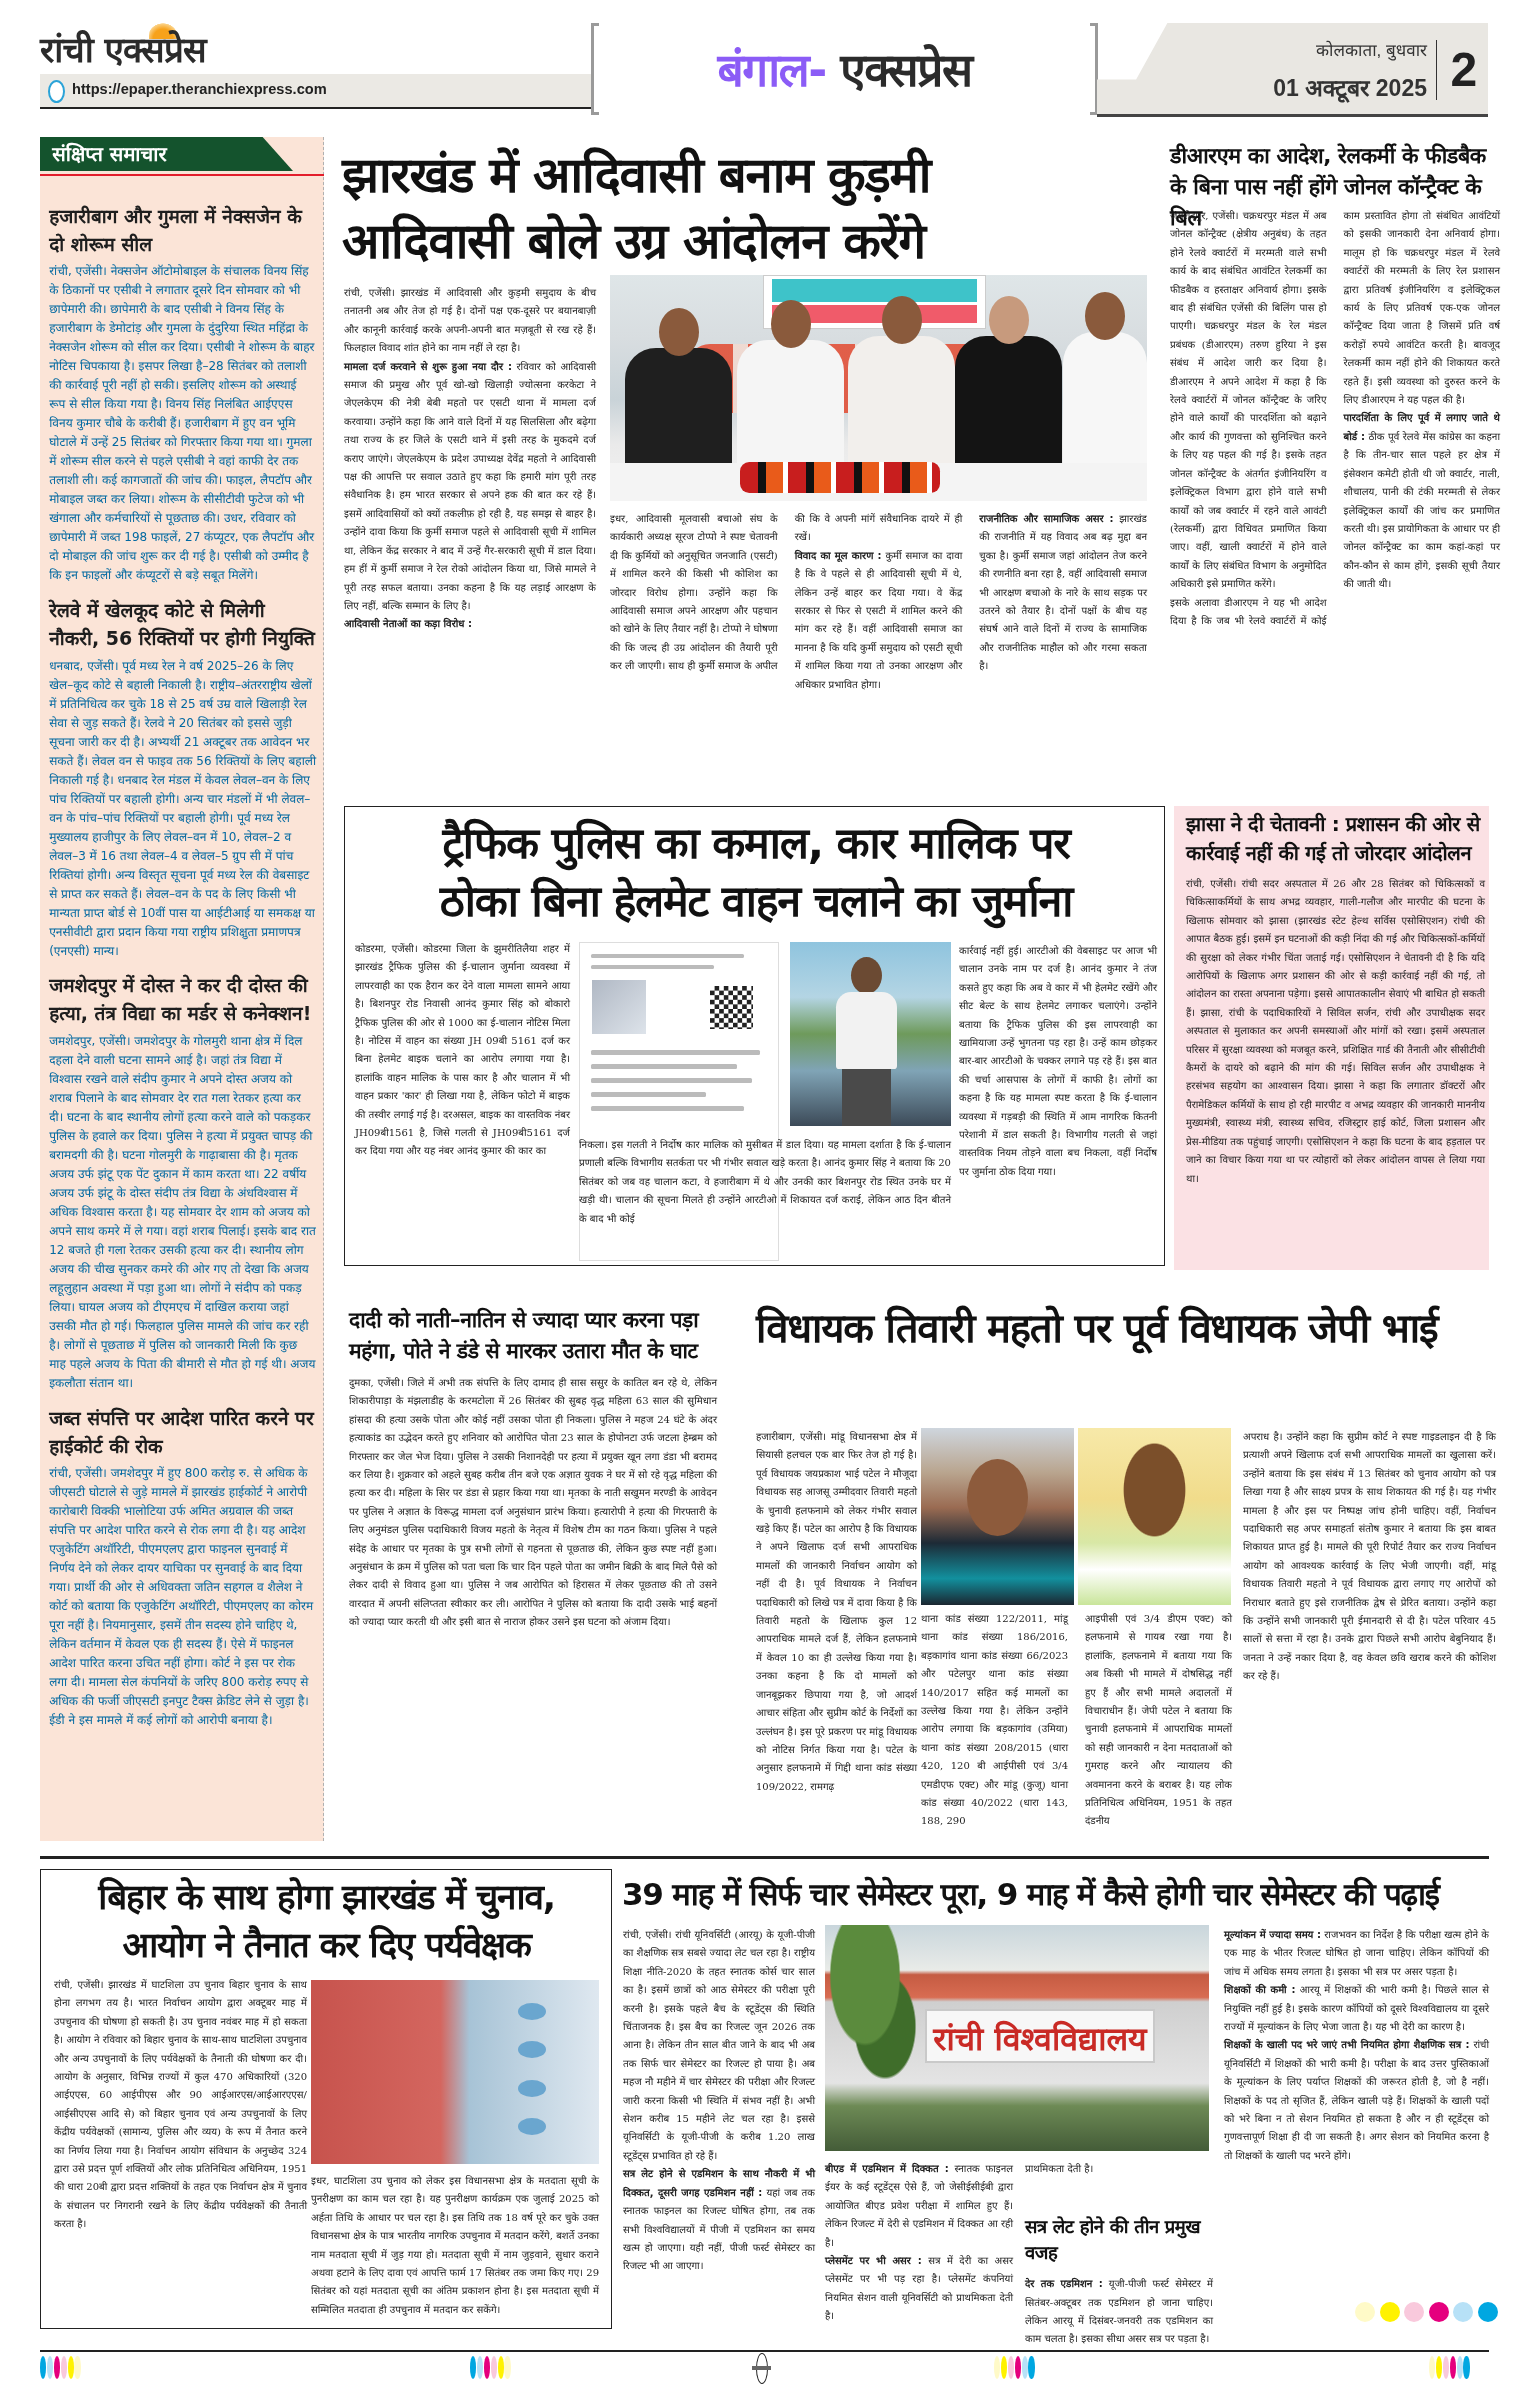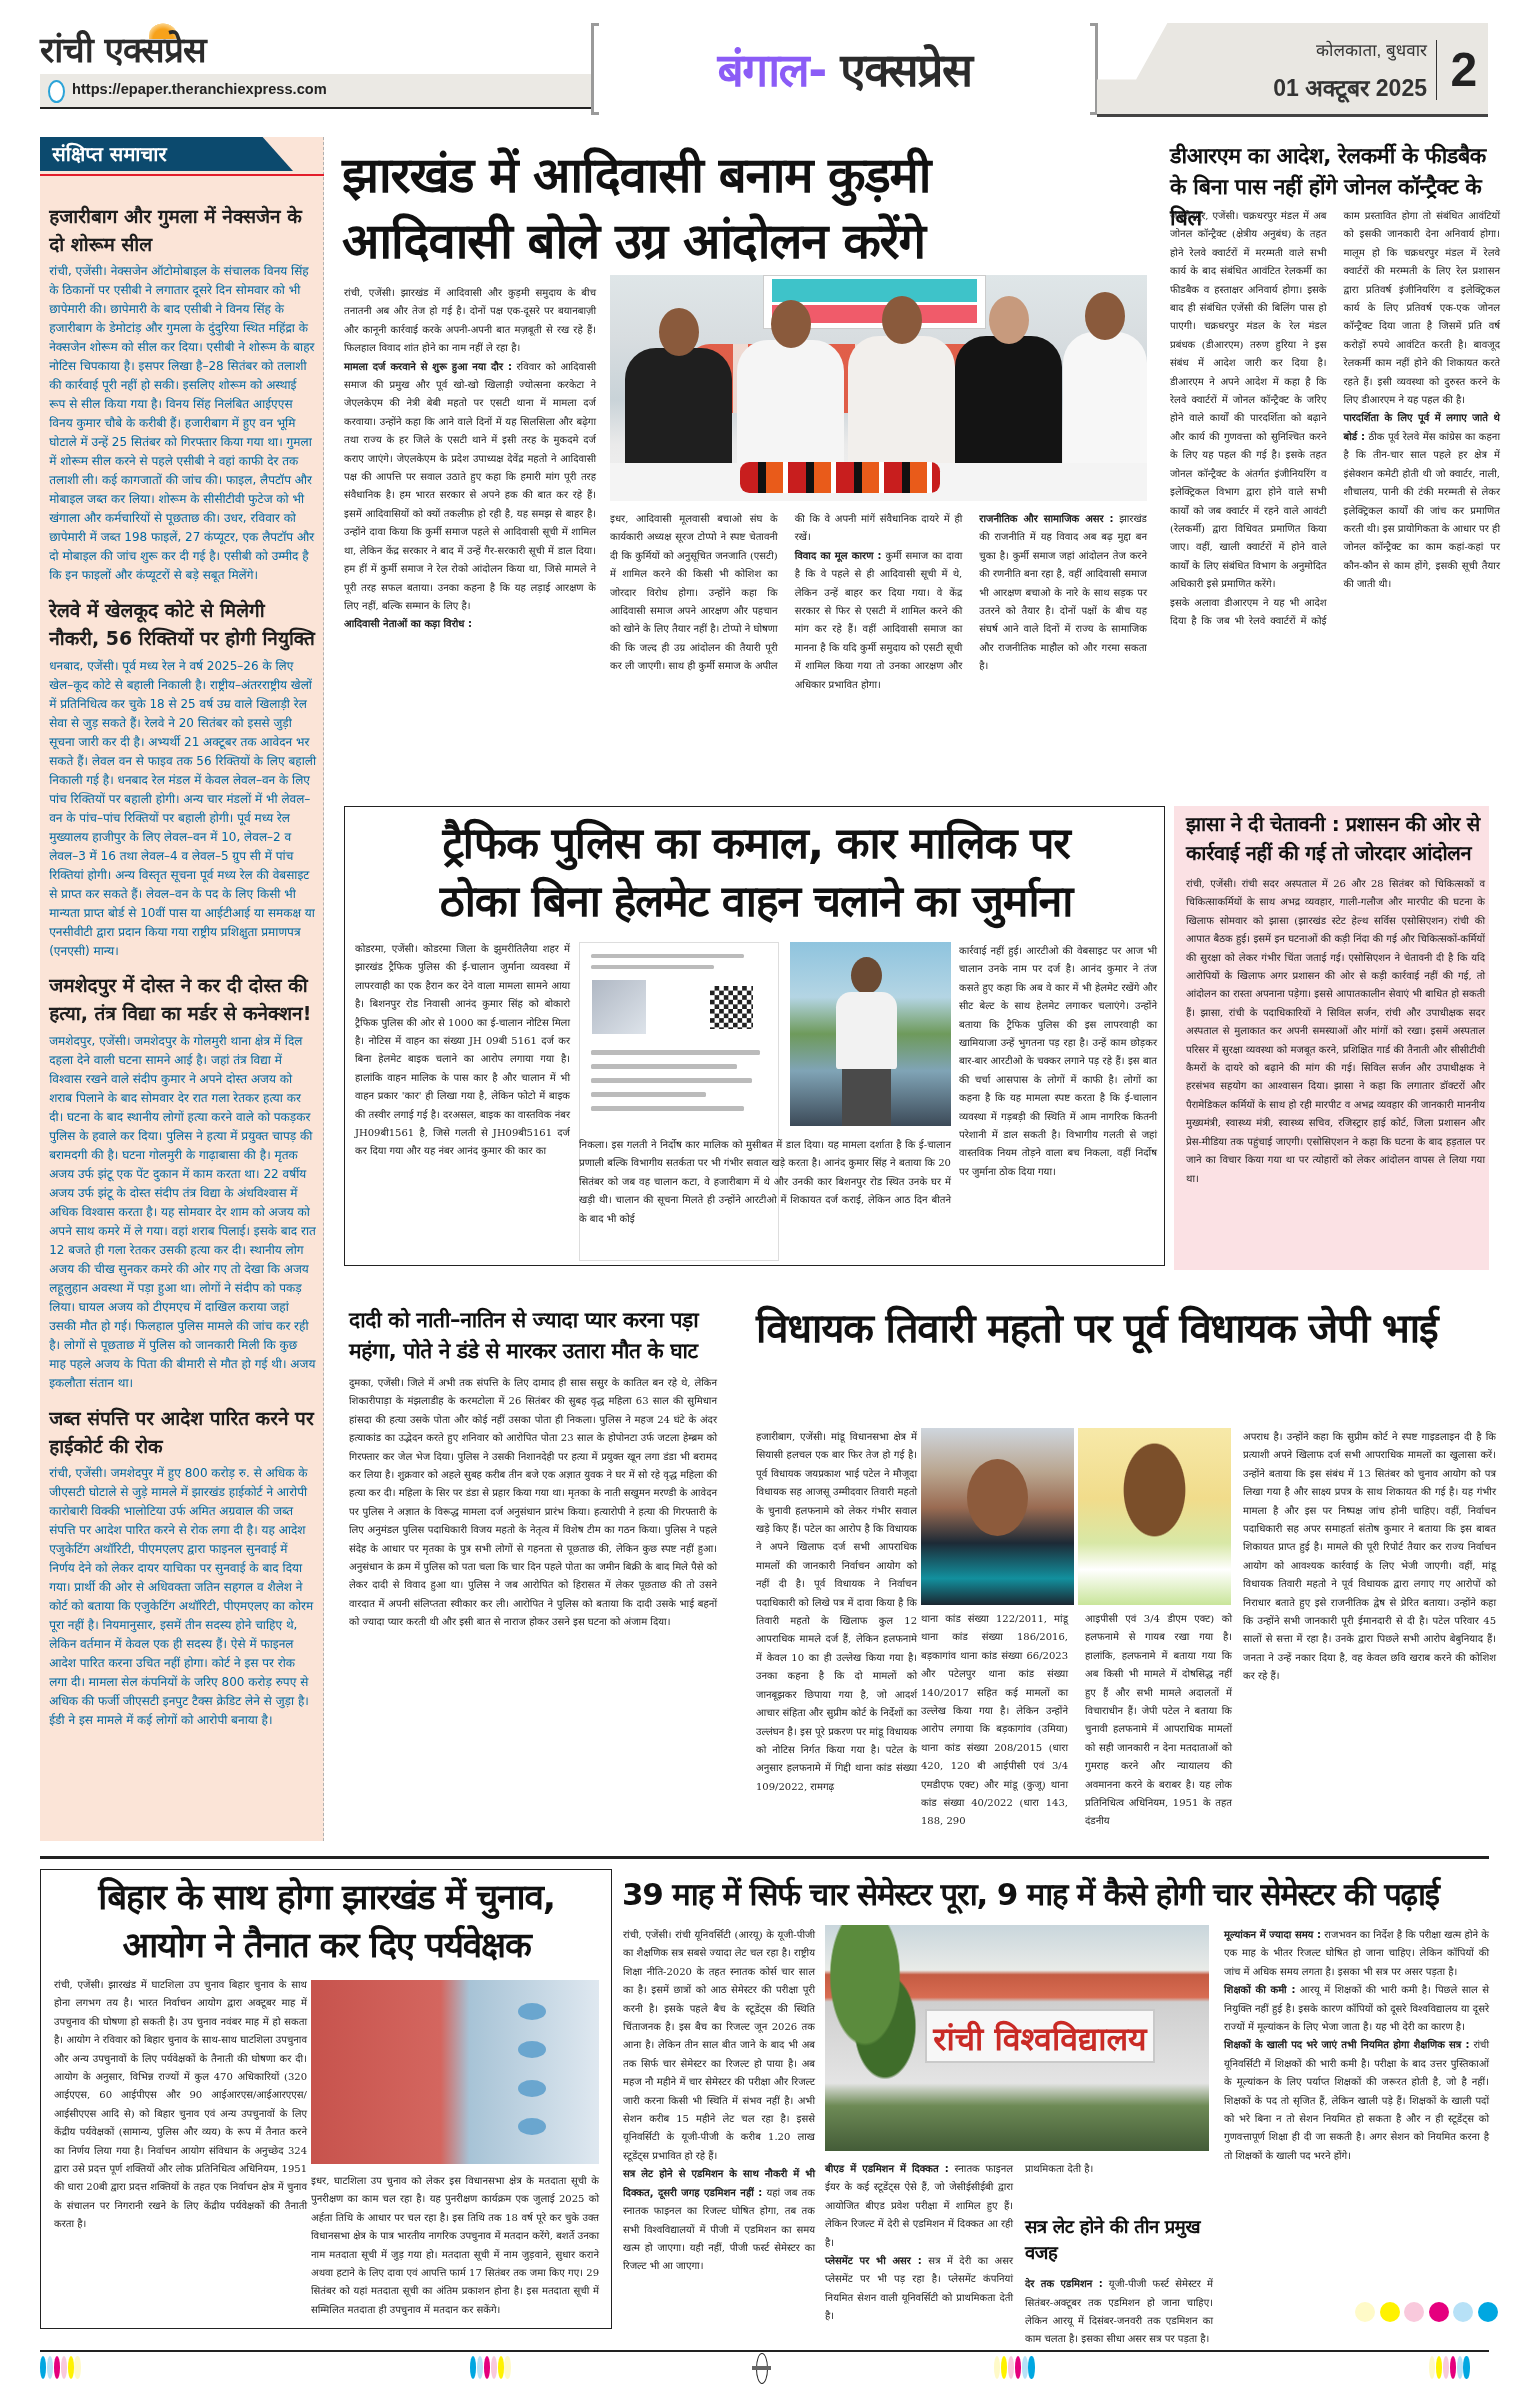--- a/index.html
+++ b/index.html
@@ -25,21 +25,21 @@
   .section-title .dark { color: #2b2b2b; }
 
   .mast-right { left: 1097px; top: 23px; width: 391px; height: 94px; }
   .mast-right .bg { position: absolute; inset: 0; background: #e9e7e2; clip-path: polygon(18% 0, 100% 0, 100% 100%, 0 100%, 0 60%, 10% 60%); border-bottom: 3.1px solid #444; }
   .city-day { position: absolute; right: 61px; top: 15.3px; font-size: 17px; color: #333; font-family: "Liberation Sans", sans-serif; }
   .date { position: absolute; right: 61px; top: 48px; font-size: 23px; color: #333; font-family: "Liberation Sans", sans-serif; font-weight: bold; }
   .page-no { position: absolute; right: 10.7px; top: 17px; font-size: 48px; font-weight: bold; color: #222; font-family: "Liberation Sans", sans-serif; border-left: 1.5px solid #333; padding-left: 14px; line-height: 60px; }
 
   
   .brief-col { left: 40px; top: 137px; width: 284px; height: 1704px; background: #fbe4d7; border-right: 1.5px dashed #b0b0b0; }
-  .brief-tag { position: absolute; left: 0; top: 0; width: 253px; height: 34px; background: #0c4a6e; clip-path: polygon(0 0, 88% 0, 100% 100%, 0 100%); }
+  .brief-tag { position: absolute; left: 0; top: 0; width: 253px; height: 34px; background: #14532d; clip-path: polygon(0 0, 88% 0, 100% 100%, 0 100%); }
   .brief-tag span { position: absolute; left: 12.3px; top: 3.1px; color: #fff; font-weight: bold; font-size: 20px; }
   .brief-line { position: absolute; left: 0; top: 37px; width: 284px; height: 2.3px; background: #e31d2b; }
   .brief-body { position: absolute; left: 9.2px; top: 54px; width: 267px; }
   .brief-h { font-weight: bold; font-size: 19px; line-height: 28px; color: #1e1e1e; margin: 10.7px 0 4.6px; }
   .brief-p { font-family: "DejaVu Sans", sans-serif; font-size: 12px; line-height: 19px; color: #0369a1; text-align: left; }
 
   
   .headline { font-weight: bold; color: #111; letter-spacing: -1.2px; }
   .body-text { font-family: "DejaVu Serif", serif; font-size: 10px; line-height: 18.4px; color: #222; text-align: justify; }
   .body-text b { font-family: "DejaVu Sans", sans-serif; }

